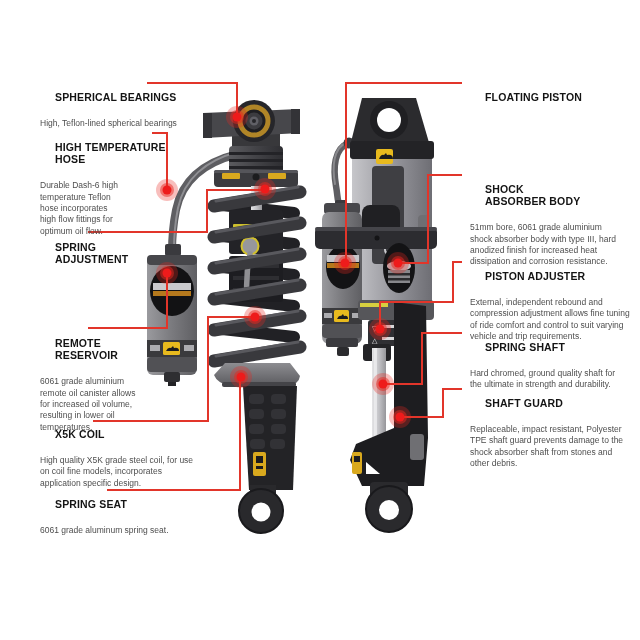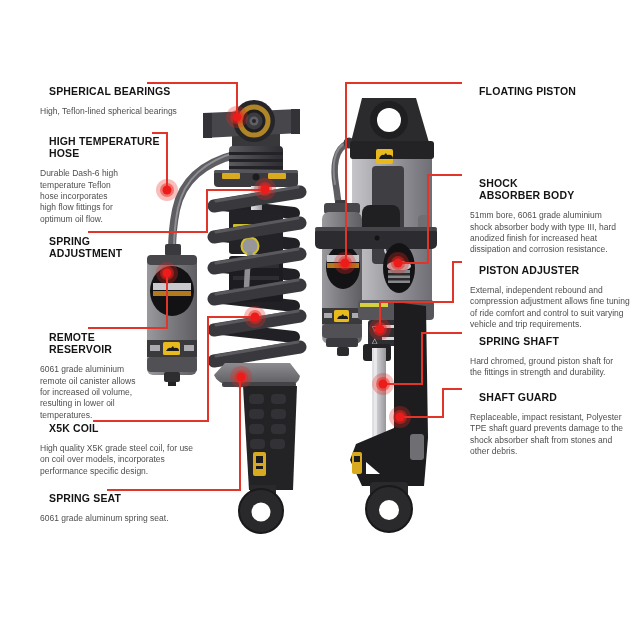--- a/index.html
+++ b/index.html
@@ -1,20 +1,20 @@
 <!DOCTYPE html>
 <html><head>
 <meta charset="utf-8">
 <style>
   html,body{margin:0;padding:0;background:#ffffff;}
   #stage{position:relative;width:640px;height:640px;background:#ffffff;overflow:hidden;
          font-family:"Liberation Sans",sans-serif;}
   #art{position:absolute;left:0;top:0;width:640px;height:640px;}
   .callout{position:absolute;}
-  .callout h3{margin:9px;font-weight:bold;font-size:10.5px;line-height:1.16;color:#141414;
+  .callout h3{margin:15px;font-weight:bold;font-size:10.5px;line-height:1.16;color:#141414;
               letter-spacing:.15px;white-space:pre-line;width:max-content;}
   .callout p{margin:5px 0 0;font-size:8.5px;line-height:1.33;color:#4e4e4e;}
 </style>
 </head>
 <body>
 
 <div id="stage">
 
 <svg id="art" viewBox="0 0 640 640">
   <defs>
@@ -325,41 +325,41 @@
     <h3>SPRING
 ADJUSTMENT</h3>
   </div>
   <div class="callout" style="left:40px;top:322px;width:107px">
     <h3>REMOTE
 RESERVOIR</h3>
     <p>6061 grade aluminium remote oil canister allows for increased oil volume, resulting in lower oil temperatures.</p>
   </div>
   <div class="callout" style="left:40px;top:413px;width:158px">
     <h3>X5K COIL</h3>
-    <p>High quality X5K grade steel coil, for use on coil over models, incorporates performance specific design.</p>
+    <p>High quality X5K grade steel coil, for use on coil fine models, incorporates application specific design.</p>
   </div>
   <div class="callout" style="left:40px;top:483px;width:170px">
     <h3>SPRING SEAT</h3>
     <p>6061 grade aluminum spring seat.</p>
   </div>
 
   <div class="callout" style="left:470px;top:76px;width:157px">
     <h3>FLOATING PISTON</h3>
   </div>
   <div class="callout" style="left:470px;top:168px;width:150px">
     <h3>SHOCK
 ABSORBER BODY</h3>
     <p>51mm bore, 6061 grade aluminium shock absorber body with type III, hard anodized finish for increased heat dissipation and corrosion resistance.</p>
   </div>
   <div class="callout" style="left:470px;top:255px;width:160px">
     <h3>PISTON ADJUSTER</h3>
     <p>External, independent rebound and compression adjustment allows fine tuning of ride comfort and control to suit varying vehicle and trip requirements.</p>
   </div>
   <div class="callout" style="left:470px;top:326px;width:150px">
     <h3>SPRING SHAFT</h3>
-    <p>Hard chromed, ground piston shaft for the fittings in strength and durability.</p>
+    <p>Hard chromed, ground quality shaft for the ultimate in strength and durability.</p>
   </div>
   <div class="callout" style="left:470px;top:382px;width:157px">
     <h3>SHAFT GUARD</h3>
     <p>Replaceable, impact resistant, Polyester TPE shaft guard prevents damage to the shock absorber shaft from stones and other debris.</p>
   </div>
 
 </div>
 
 </body></html>

